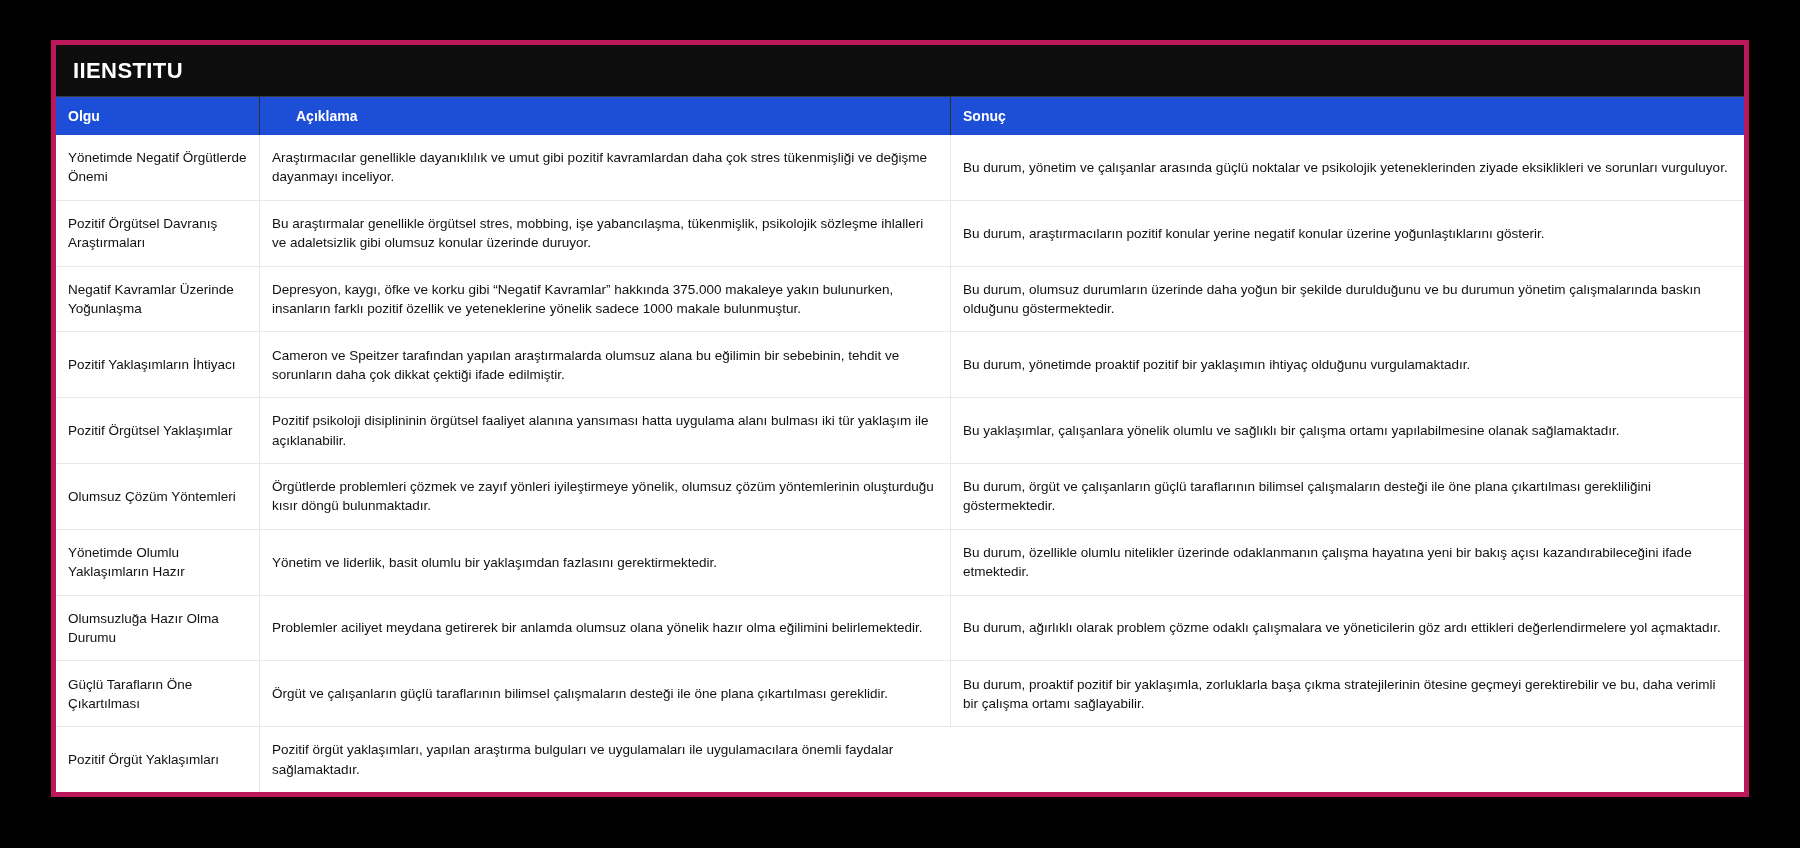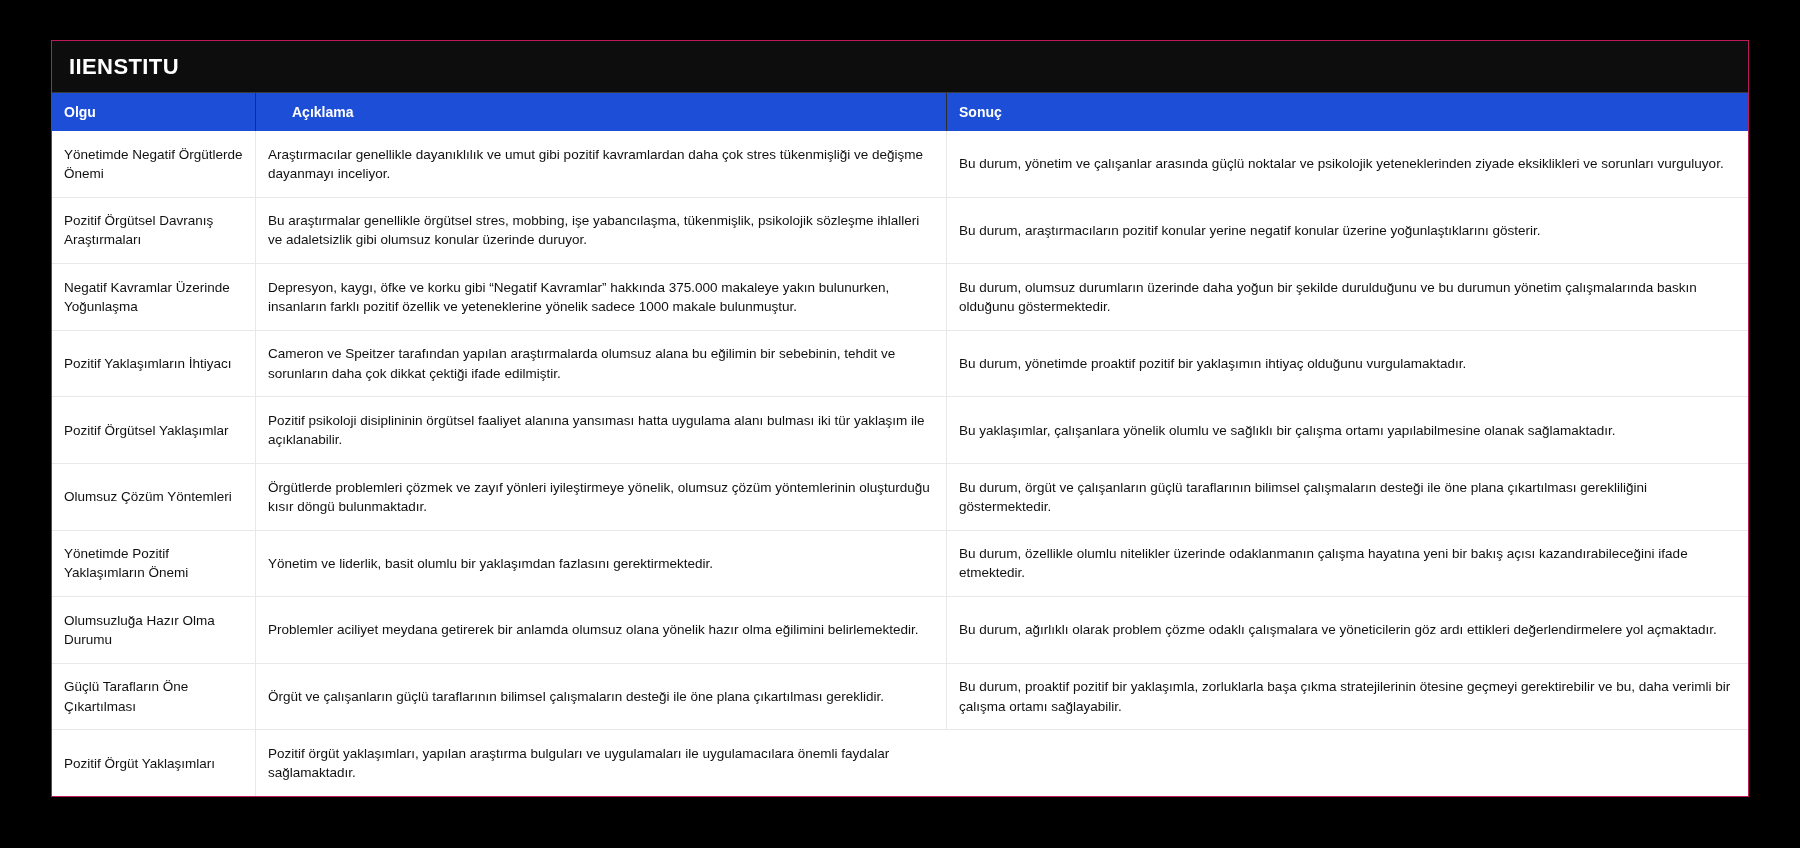--- a/index.html
+++ b/index.html
@@ -18,21 +18,21 @@
     background: #000000;
     overflow: hidden;
   }
   .table-card {
     position: absolute;
     left: 51px;
     top: 40px;
     width: 1698px;
     height: 757px;
     background: #ffffff;
-    border: 1px solid #be185d;
+    border: 5px solid #be185d;
     display: flex;
     flex-direction: column;
     overflow: hidden;
   }
   .brand-bar {
     background: #0d0d0d;
     height: 52px;
     flex: 0 0 52px;
     display: flex;
     align-items: center;
@@ -181,21 +181,21 @@
         <div class="cell col-2">
             <span>Örgütlerde problemleri çözmek ve zayıf yönleri iyileştirmeye yönelik, olumsuz çözüm yöntemlerinin oluşturduğu kısır döngü bulunmaktadır.</span>
           </div>
         <div class="cell col-3">
             <span>Bu durum, örgüt ve çalışanların güçlü taraflarının bilimsel çalışmaların desteği ile öne plana çıkartılması gerekliliğini göstermektedir.</span>
           </div>
       </div>
 
       <div class="data-row">
         <div class="cell col-1">
-            <span>Yönetimde Pozitif Yaklaşımların Önemi</span>
+            <span>Yönetimde Olumlu Yaklaşımların Hazır</span>
           </div>
         <div class="cell col-2">
             <span>Yönetim ve liderlik, basit olumlu bir yaklaşımdan fazlasını gerektirmektedir.</span>
           </div>
         <div class="cell col-3">
             <span>Bu durum, özellikle olumlu nitelikler üzerinde odaklanmanın çalışma hayatına yeni bir bakış açısı kazandırabileceğini ifade etmektedir.</span>
           </div>
       </div>
 
       <div class="data-row">

